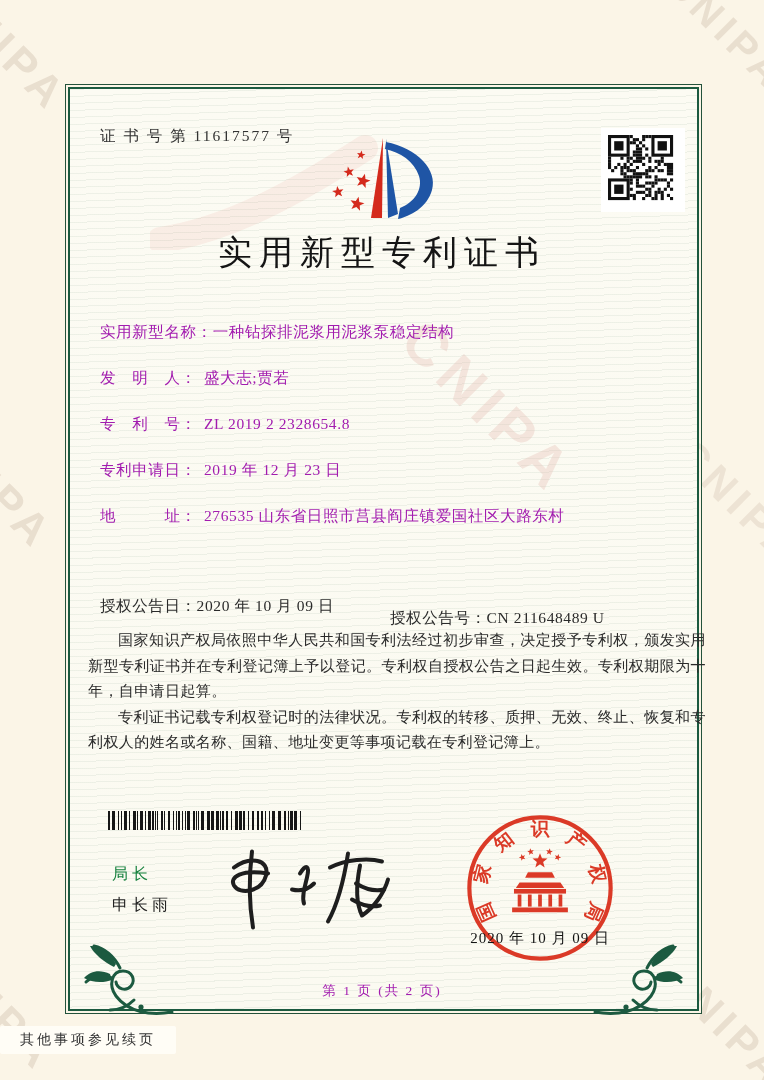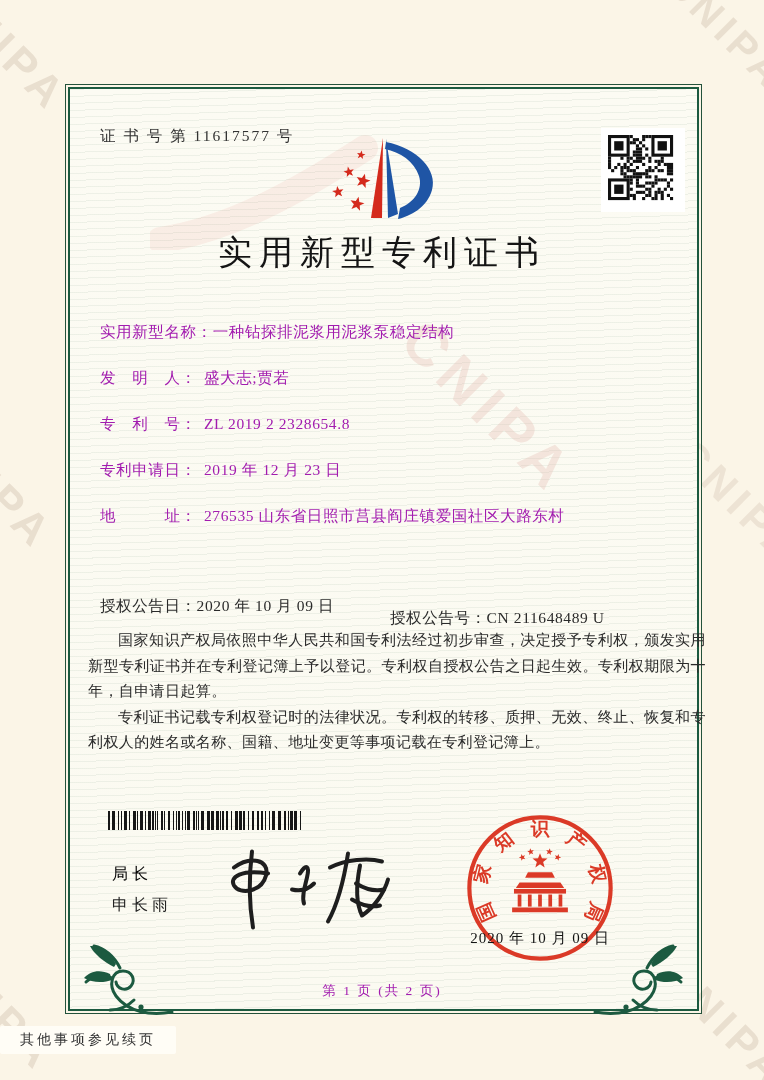--- a/index.html
+++ b/index.html
@@ -67,21 +67,21 @@
   .paras{
     position:absolute;left:88px;top:628px;width:618px;
     font-size:15px;line-height:25.5px;color:#2a2a2a;text-align:justify;
   }
   .paras p{margin:0;text-indent:2em;letter-spacing:.4px;}
   
   .barcode{position:absolute;left:108px;top:811px;width:198px;height:19px;}
   .signer-title{
     position:absolute;left:112px;top:864px;
     font-family:"Liberation Sans","DejaVu Sans",sans-serif;
-    font-size:16px;letter-spacing:4px;color:#000000;
+    font-size:16px;letter-spacing:4px;color:#15803d;
   }
   .signer-name{
     position:absolute;left:112px;top:895px;
     font-family:"Liberation Sans","DejaVu Sans",sans-serif;
     font-size:16px;letter-spacing:4px;color:#222;
   }
   .signature{position:absolute;left:222px;top:843px;width:180px;height:95px;}
   .seal{position:absolute;left:461px;top:809px;width:158px;height:158px;opacity:.93;}
   .seal-date{
     position:absolute;left:455px;top:929px;width:170px;text-align:center;

